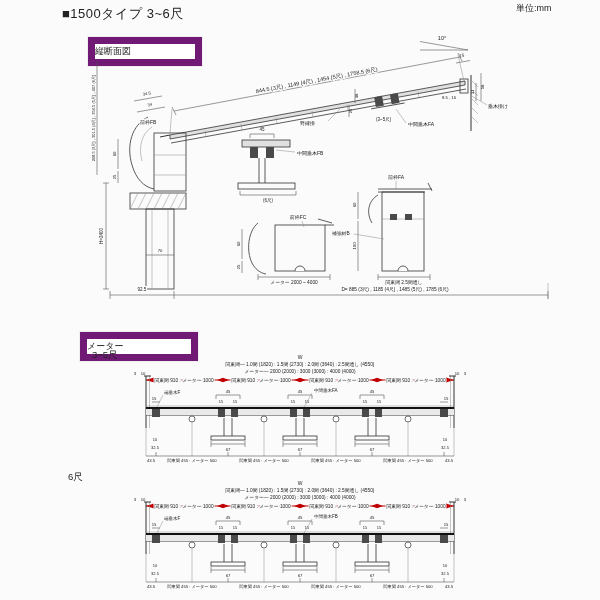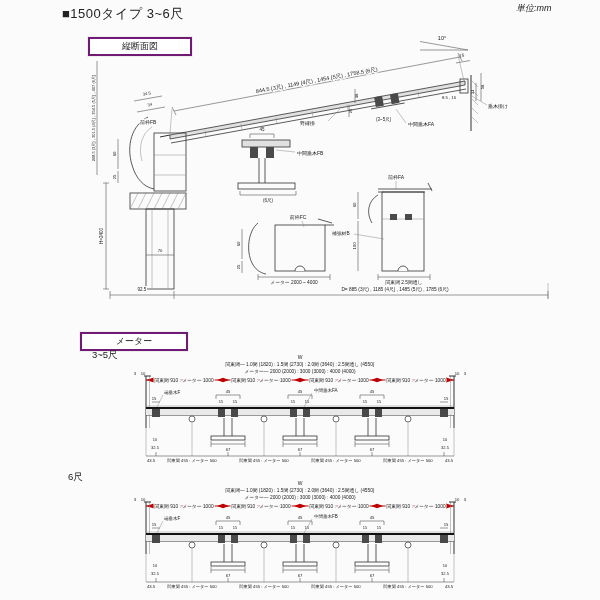--- a/index.html
+++ b/index.html
@@ -1,21 +1,21 @@
 <!DOCTYPE html>
 <html><head>
 <meta charset="utf-8">
 <style>
   html,body{margin:0;padding:0;}
   body{width:600px;height:600px;position:relative;background:#fbfbfb;overflow:hidden;
        font-family:"Liberation Sans","DejaVu Sans",sans-serif;color:#222;}
   .abs{position:absolute;}
   .title{font-size:13px;font-weight:normal;letter-spacing:0.5px;}
-  .unit{font-size:9px;font-style:italic;}
-  .secbox{border:2px solid #701a75;background:#fff;font-size:9px;text-align:center;
+  .unit{font-size:9px;}
+  .secbox{border:7px solid #701a75;background:#fff;font-size:9px;text-align:left;
           padding:1px 0;box-shadow:0 0 0 1px #eee;}
   .subhead{font-size:9.5px;}
   svg{position:absolute;overflow:visible;}
   svg text{font-family:"Liberation Sans","DejaVu Sans",sans-serif;fill:#222;}
   .f4{font-size:4px}.f42{font-size:4.2px}.f45{font-size:4.5px}.f48{font-size:4.8px}
   .f5{font-size:5px}.f55{font-size:5.5px}
   .mid{text-anchor:middle}
   .wbg{paint-order:stroke;stroke:#fbfbfb;stroke-width:2.2px;}
   .ln{stroke:#333;stroke-width:1;fill:none}
   .ln2{stroke:#111;stroke-width:2;fill:none}

